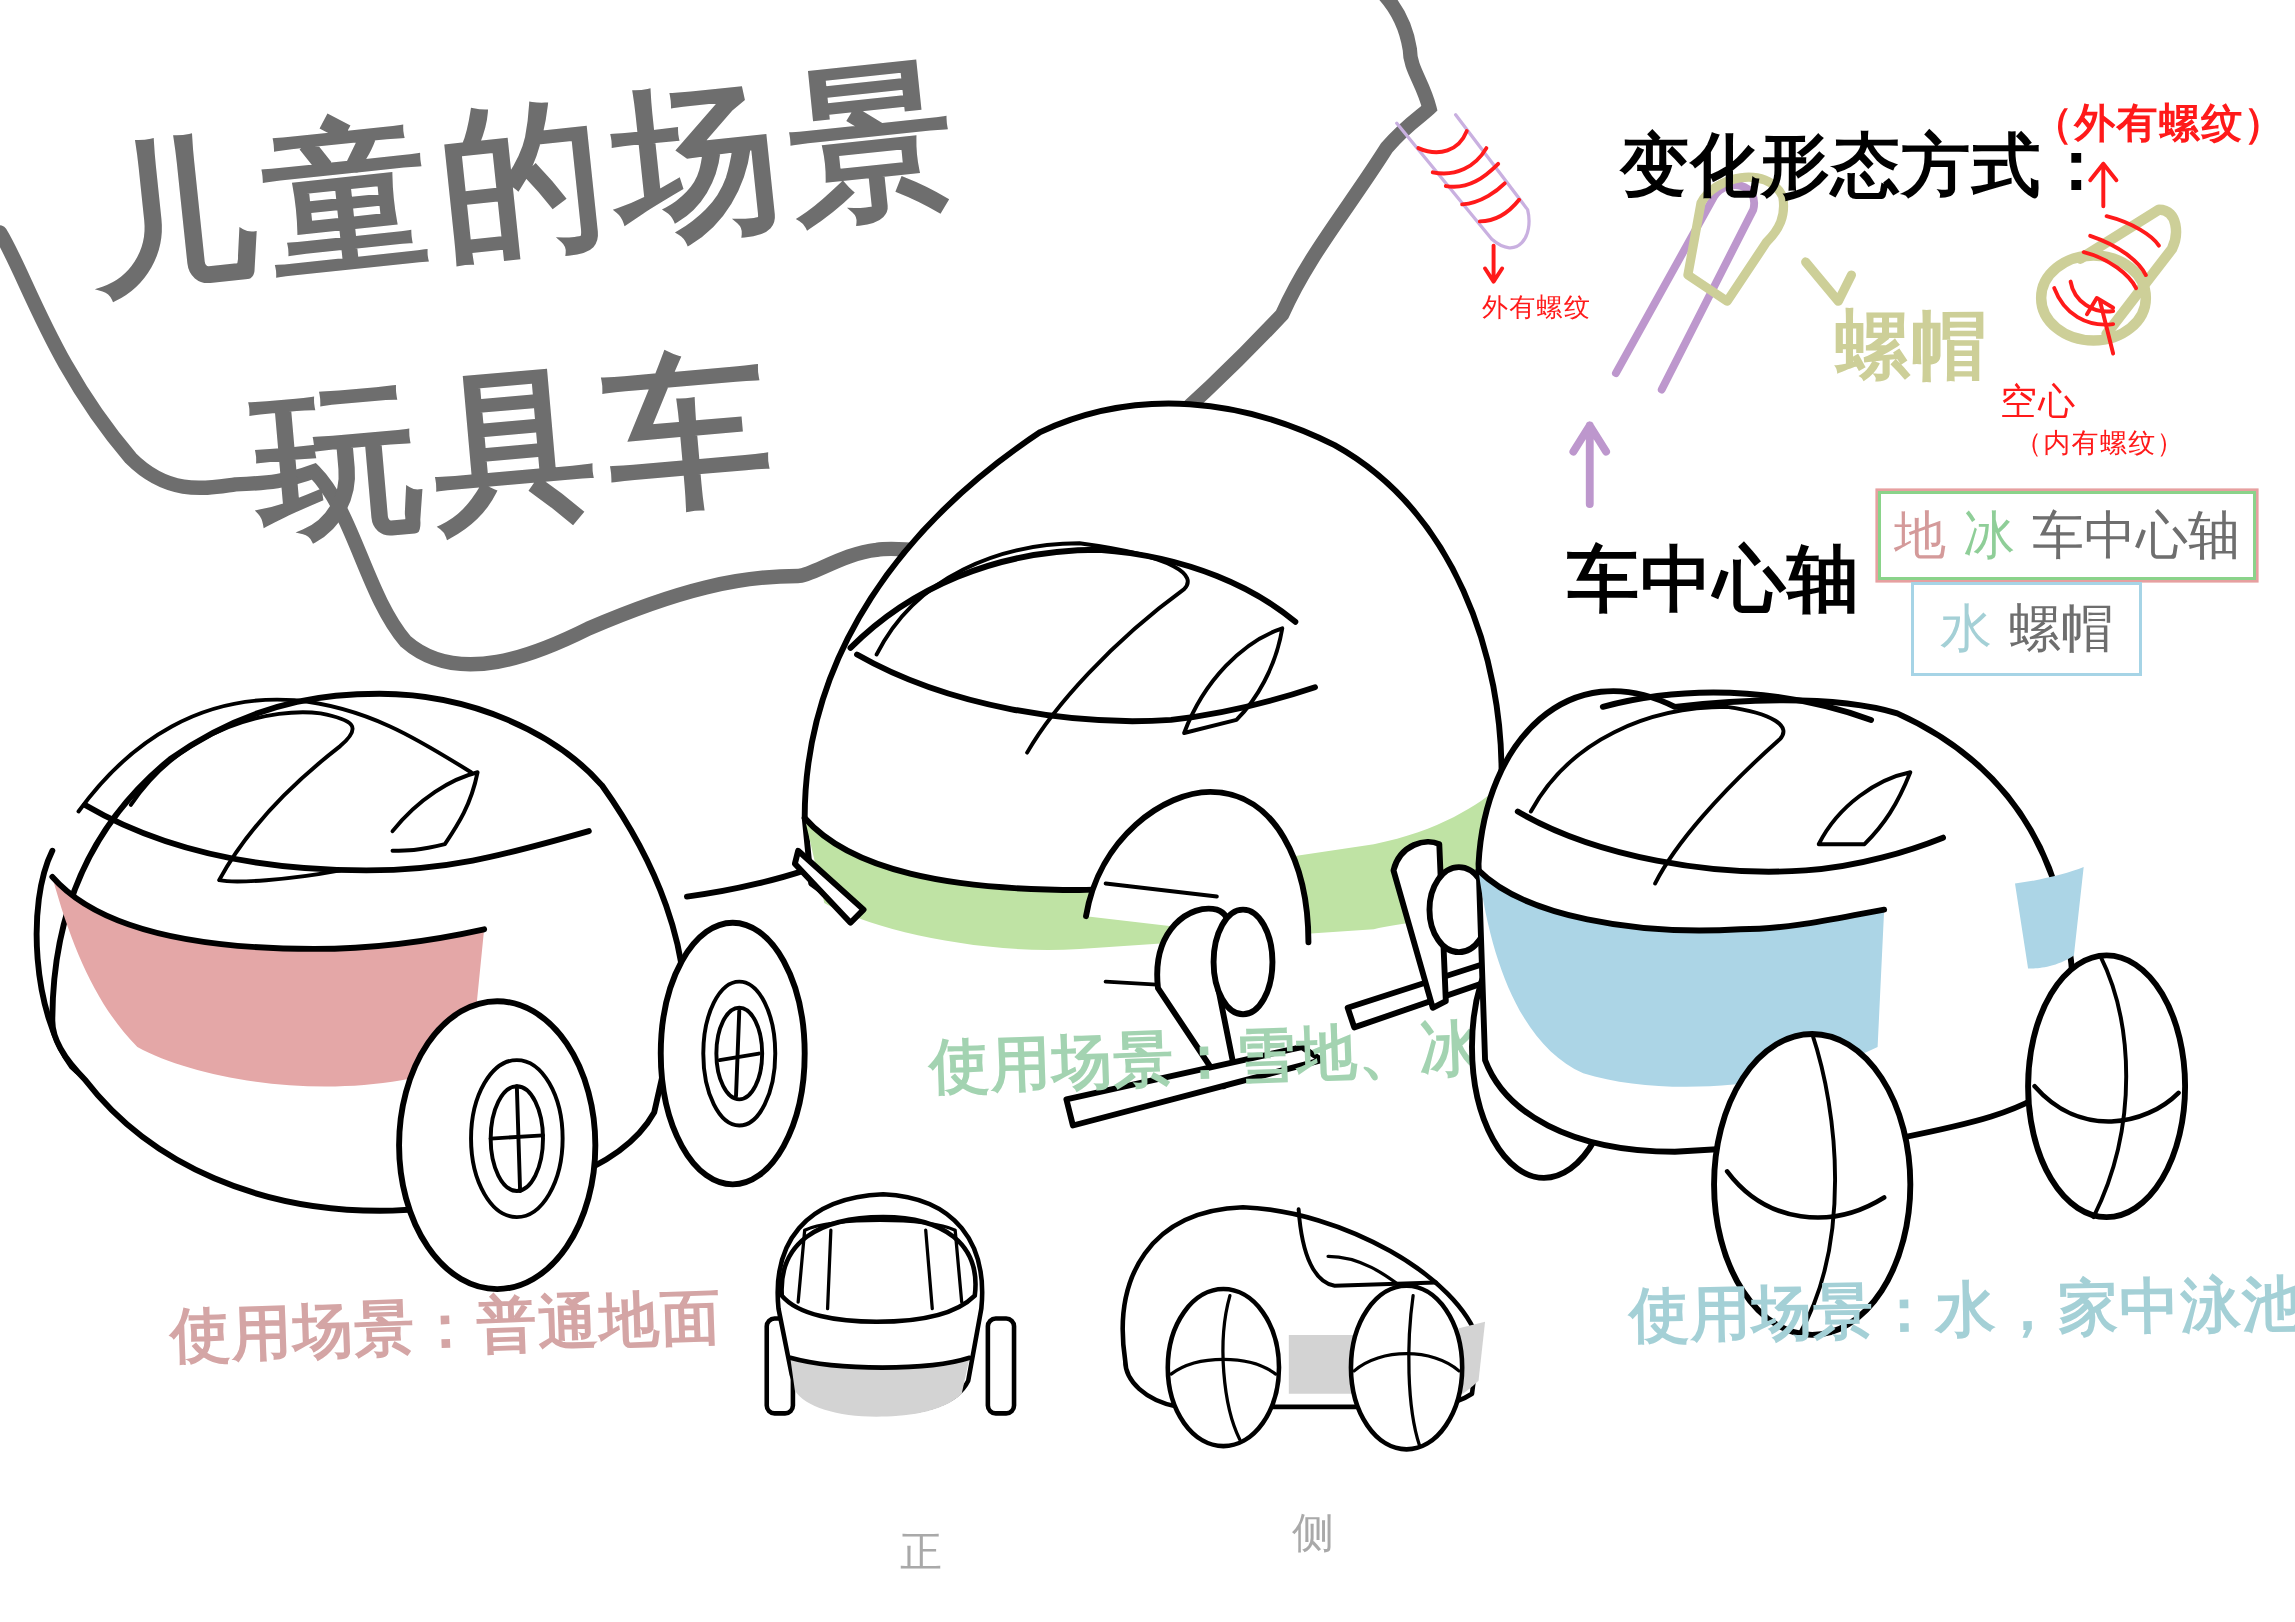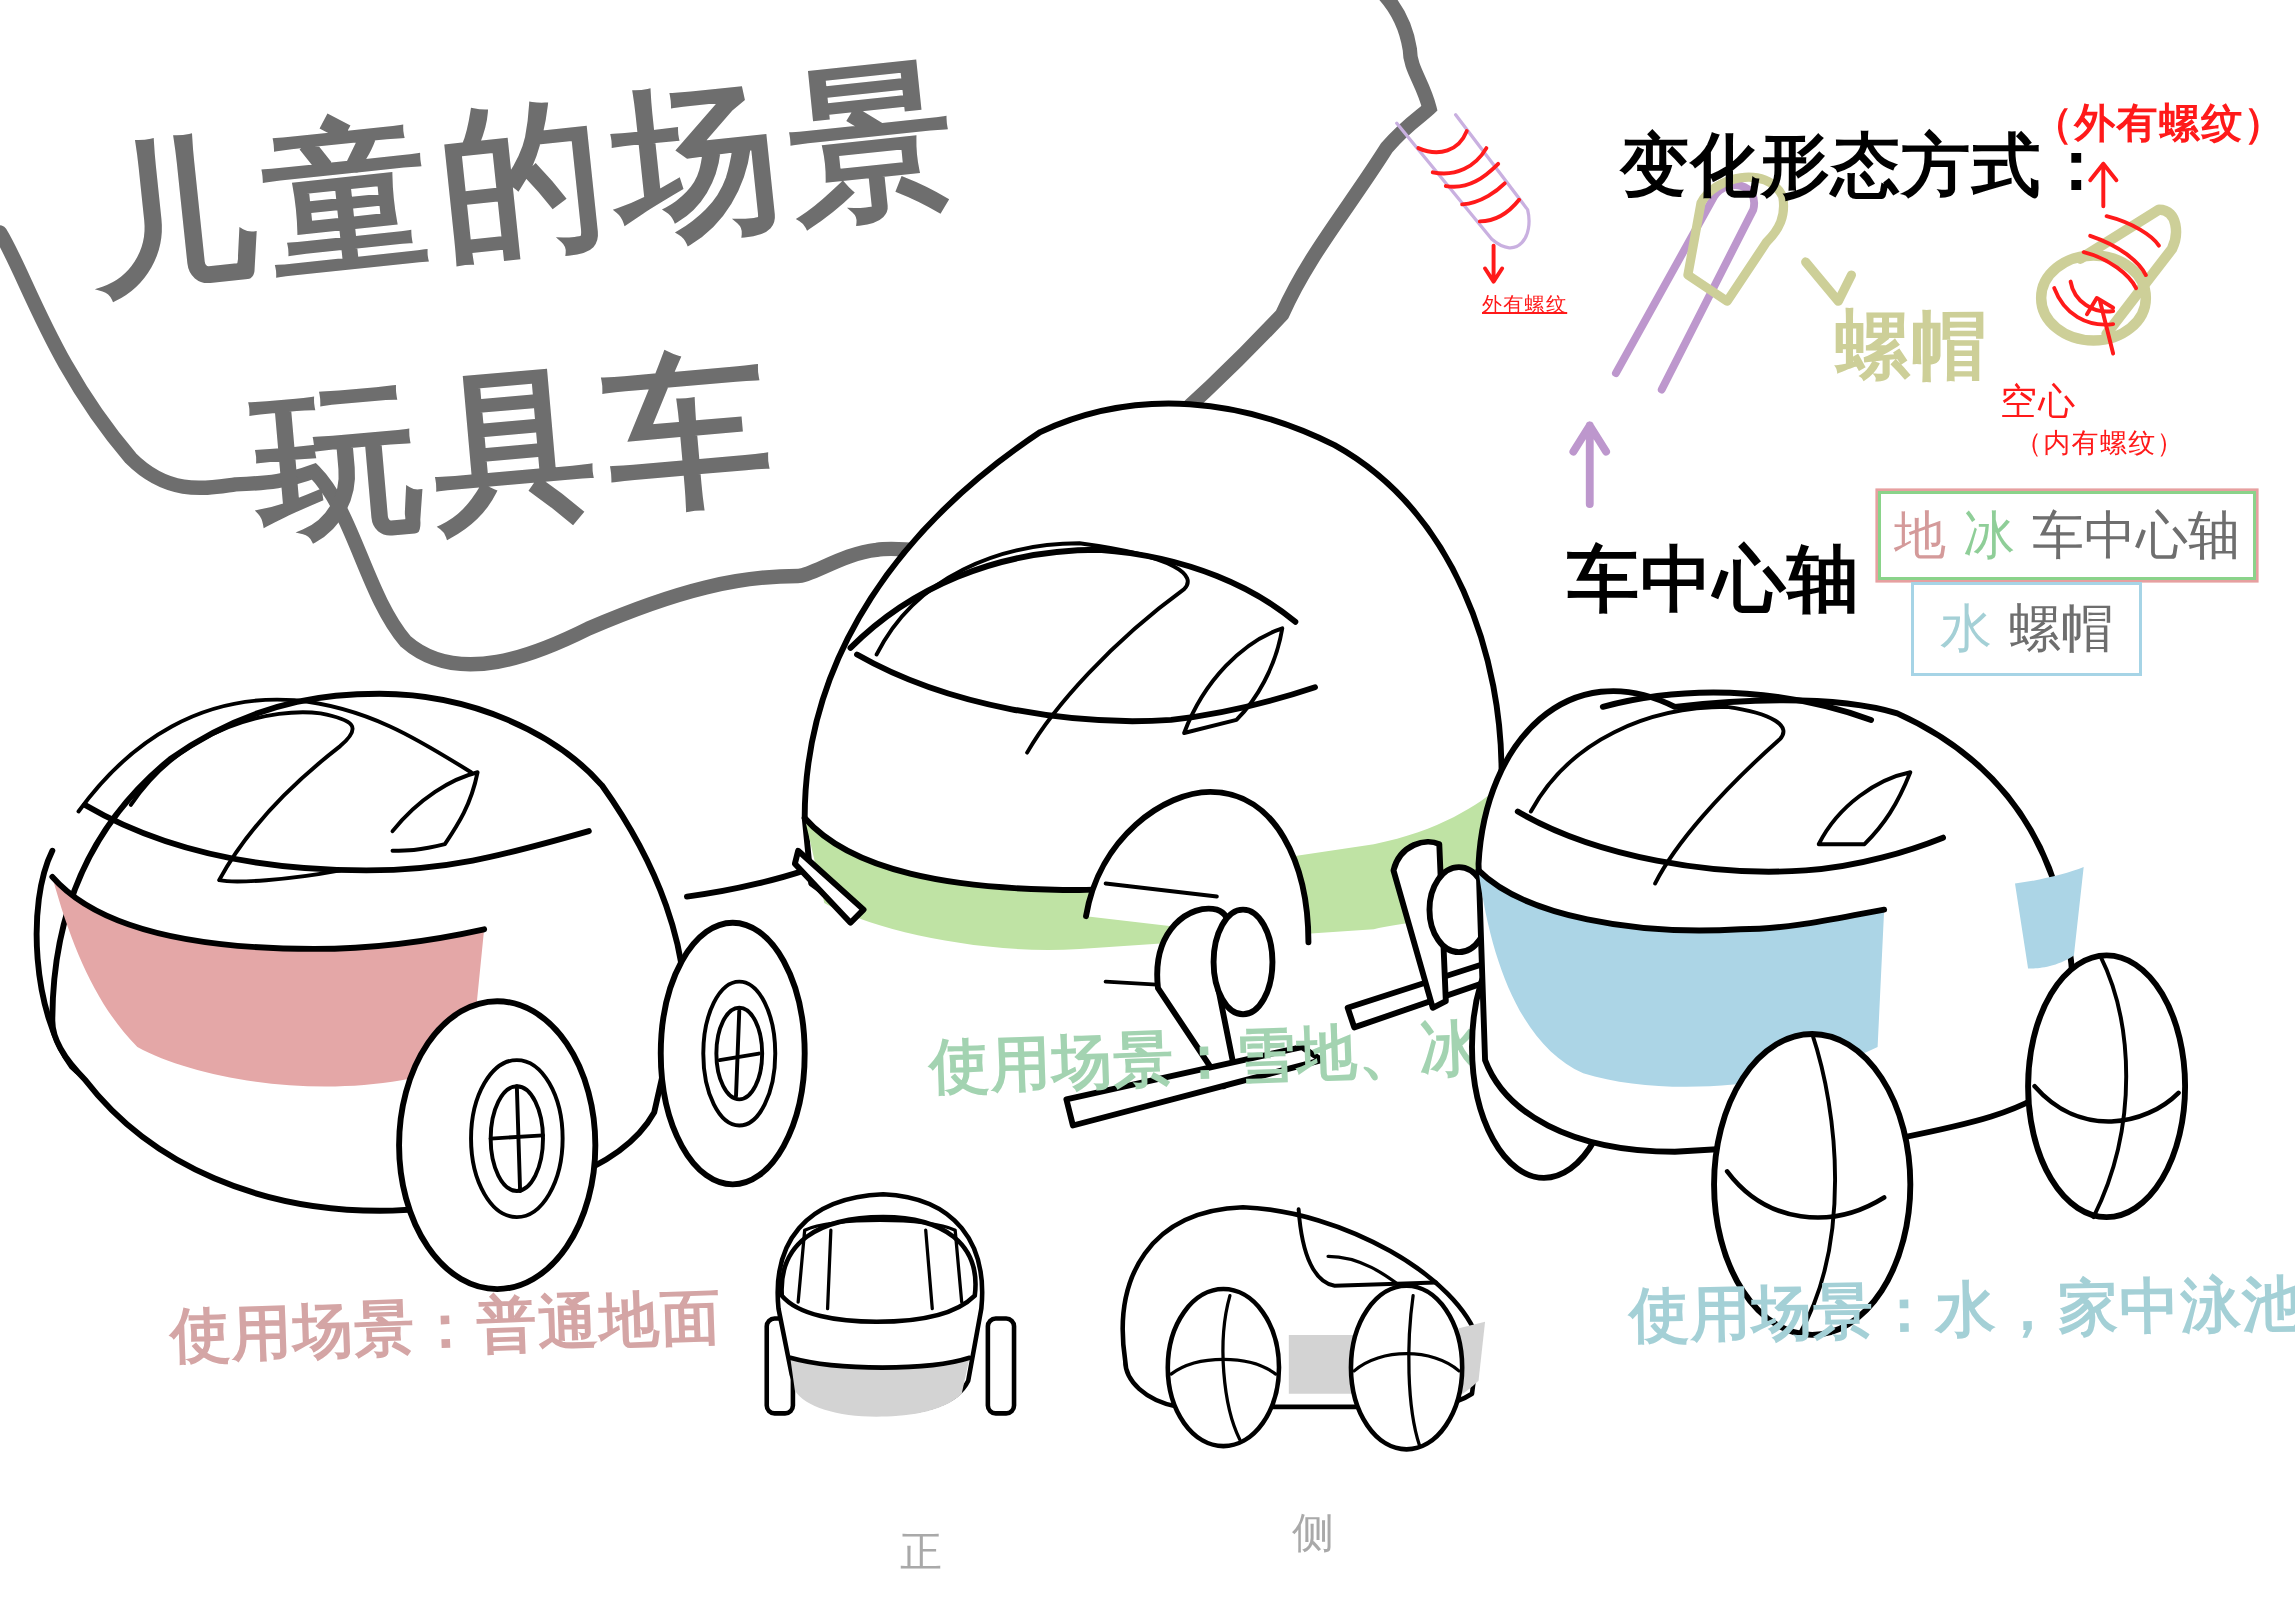--- a/index.html
+++ b/index.html
@@ -176,21 +176,21 @@
       <path d="M3185,385 C3225,395 3255,420 3265,440"></path>
       <path d="M3140,440 C3155,480 3190,500 3230,495"></path>
       <path d="M3165,430 C3170,460 3200,480 3230,475"></path>
     </g>
     <path d="M3215,315 L3215,250 M3195,275 L3215,250 L3235,275" stroke="#ff1a1a" stroke-width="6"></path>
     <path d="M3230,540 L3210,460 M3190,480 L3205,455 L3230,470" stroke="#ff1a1a" stroke-width="6"></path>
   </g>
 </svg>
 <div class="hand purple" style="left:1620px; top:131px; font-size:69px;">变化形态方式：</div>
 <div class="hand red" style="left:2032px; top:103px; font-size:41px;font-weight:bold;">（外有螺纹）</div>
-<div class="hand red" style="left:1482px; top:294px; font-size:20px;text-decoration:underline;">外有螺纹</div>
+<div class="hand red" style="left:1482px; top:294px; font-size:26px;">外有螺纹</div>
 <div class="hand olive" style="left:1835px; top:308px; font-size:75px;">螺帽</div>
 <div class="hand purple" style="left:1567px; top:543px; font-size:72px;">车中心轴</div>
 <div class="hand red" style="left:2000px; top:383px; font-size:37px;">空心</div>
 <div class="hand red" style="left:2015px; top:429px; font-size:27px;">（内有螺纹）</div>
 
 <div class="legend-box" style="left:1878px; top:491px; border-color:#8ad38a; box-shadow:0 0 0 2.6px #e6a0a0;">
   <span style="color:#d49a9a;">地</span>
   <span style="color:#8fce98;">冰</span>
   <span>车中心轴</span>
 </div>

